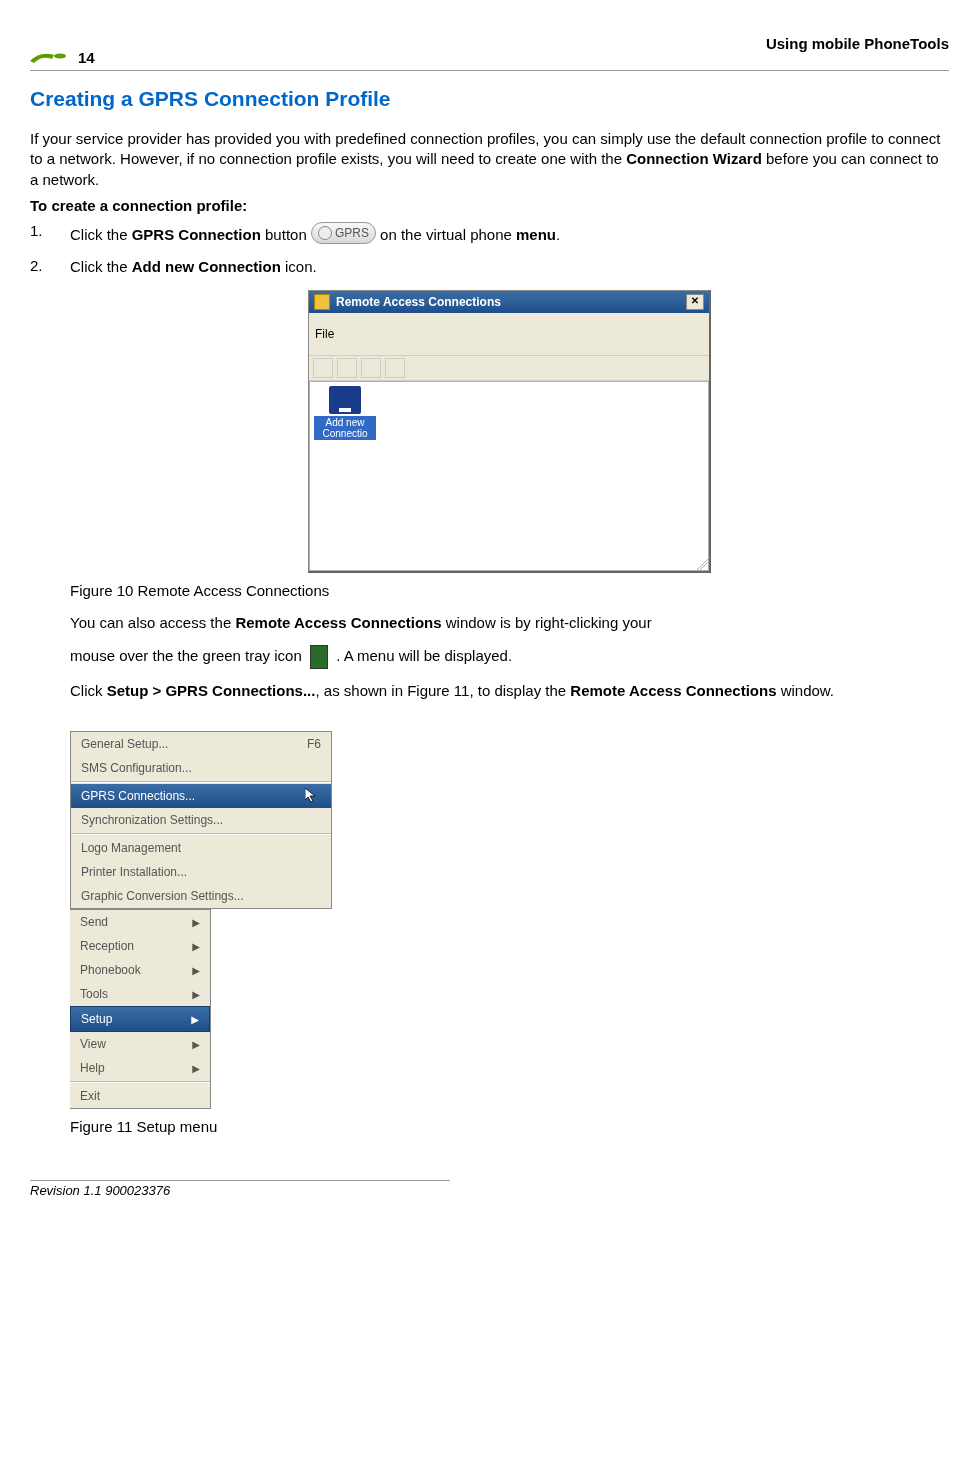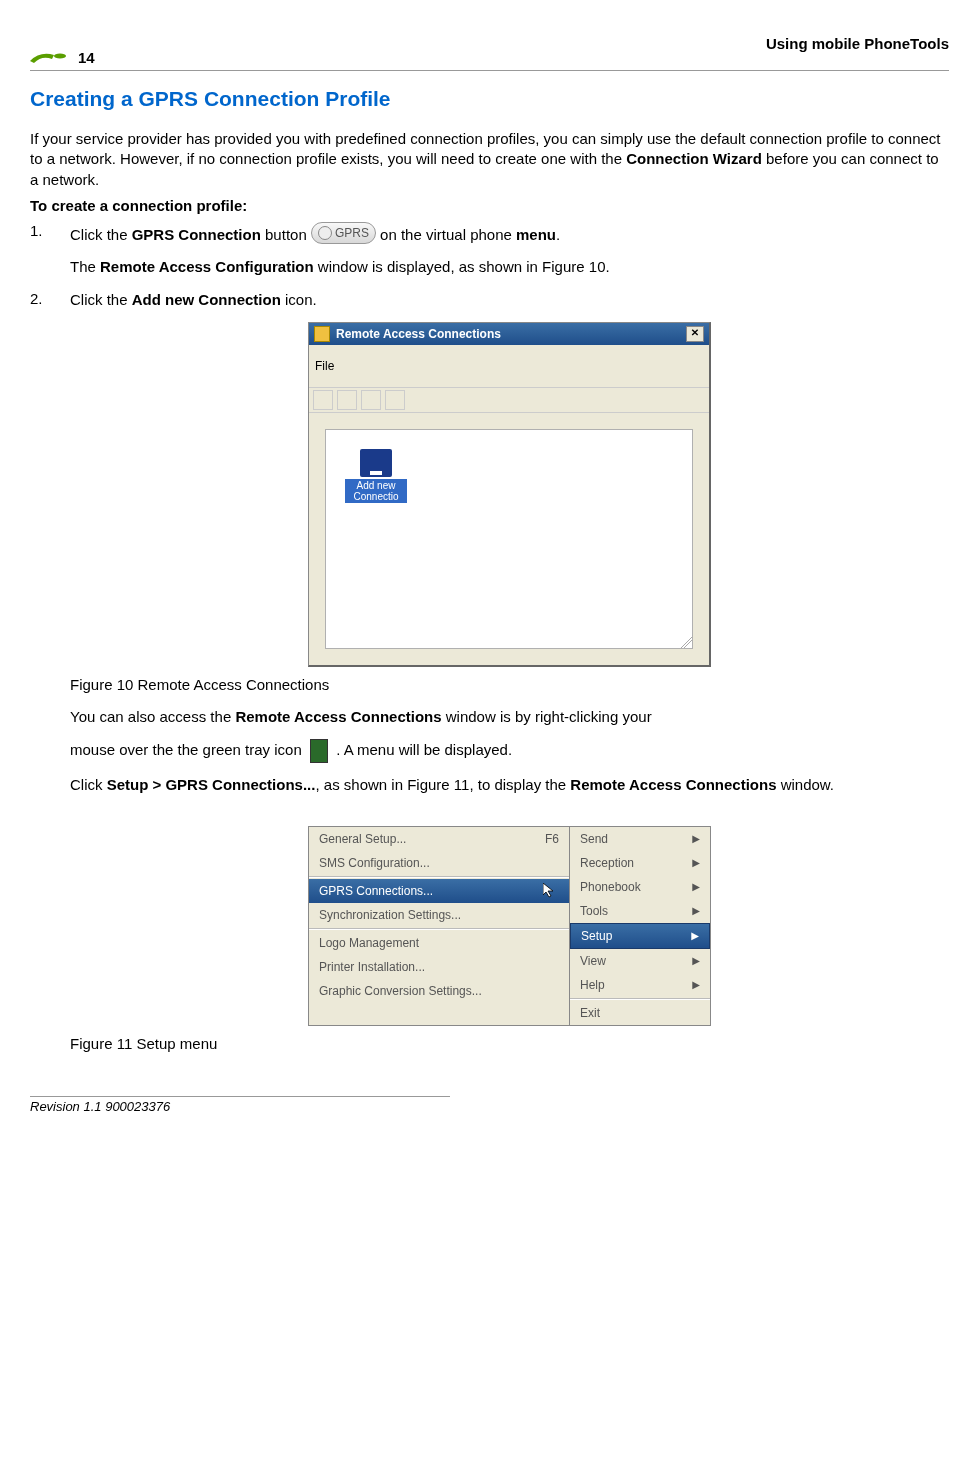--- a/index.html
+++ b/index.html
@@ -102,23 +102,23 @@
     gap:4px;
   }
   .rac-tool {
     width:18px;height:18px;
     background:#ece9d8;
     border:1px solid #ccc;
     display:inline-block;
   }
   .rac-body {
     background:#fff;
-    margin:16px;
+    margin:0;
     height:180px;
-    padding:19px;
+    padding:4px;
     border:1px solid #b0b0b0;
     display:flex;
     align-items:flex-start;
     position:relative;
   }
   .rac-item { width:62px; text-align:center; font-size:10px; line-height:1.1;}
   .rac-item-icon {
     width:32px;height:28px;
     background:#1a3a8a;
     margin:0 auto 2px auto;
@@ -160,20 +160,21 @@
     border:1px solid #333;
     vertical-align:middle;
     margin:0 4px;
   }
 
   
   .setup-menu-wrap {
     display:flex;
     justify-content:center;
     margin: 30px 0 8px 0;
+    flex-direction: column;
   }
   .menu-col {
     border:1px solid #888;
     background:#ece9d8;
     font-size:12px;
     color:#555;
   }
   .left-menu { width: 260px; }
   .right-menu { width: 140px; border-left:none; }
   .menu-item {
@@ -236,23 +237,20 @@
   <div class="step-num">1.</div>
   <div class="step-body">
     <p>
       <span>Click the </span><span class="bold">GPRS Connection</span><span> button </span>
       <span class="gprs-btn">
         <span class="circ"></span>
         <span>GPRS</span>
       </span>
       <span> on the virtual phone </span><span class="bold">menu</span><span>.</span>
     </p>
-    <p>
-      <span>The </span><span class="bold">Remote Access Configuration</span><span> window is displayed, as shown in Figure 10.</span>
-    </p>
   </div>
 </div>
 
 <div class="step">
   <div class="step-num">2.</div>
   <div class="step-body">
     <p>
       <span>Click the </span><span class="bold">Add new Connection</span><span> icon.</span>
     </p>
 

